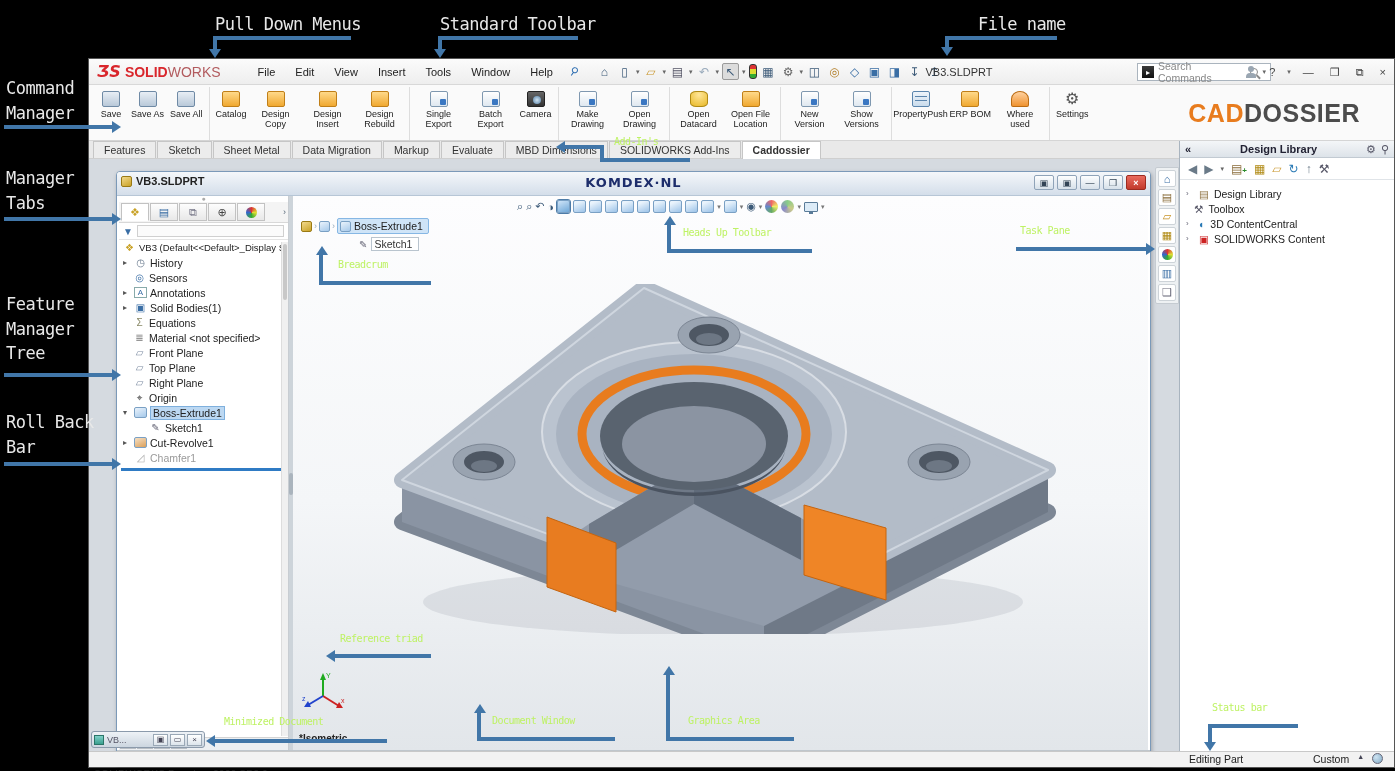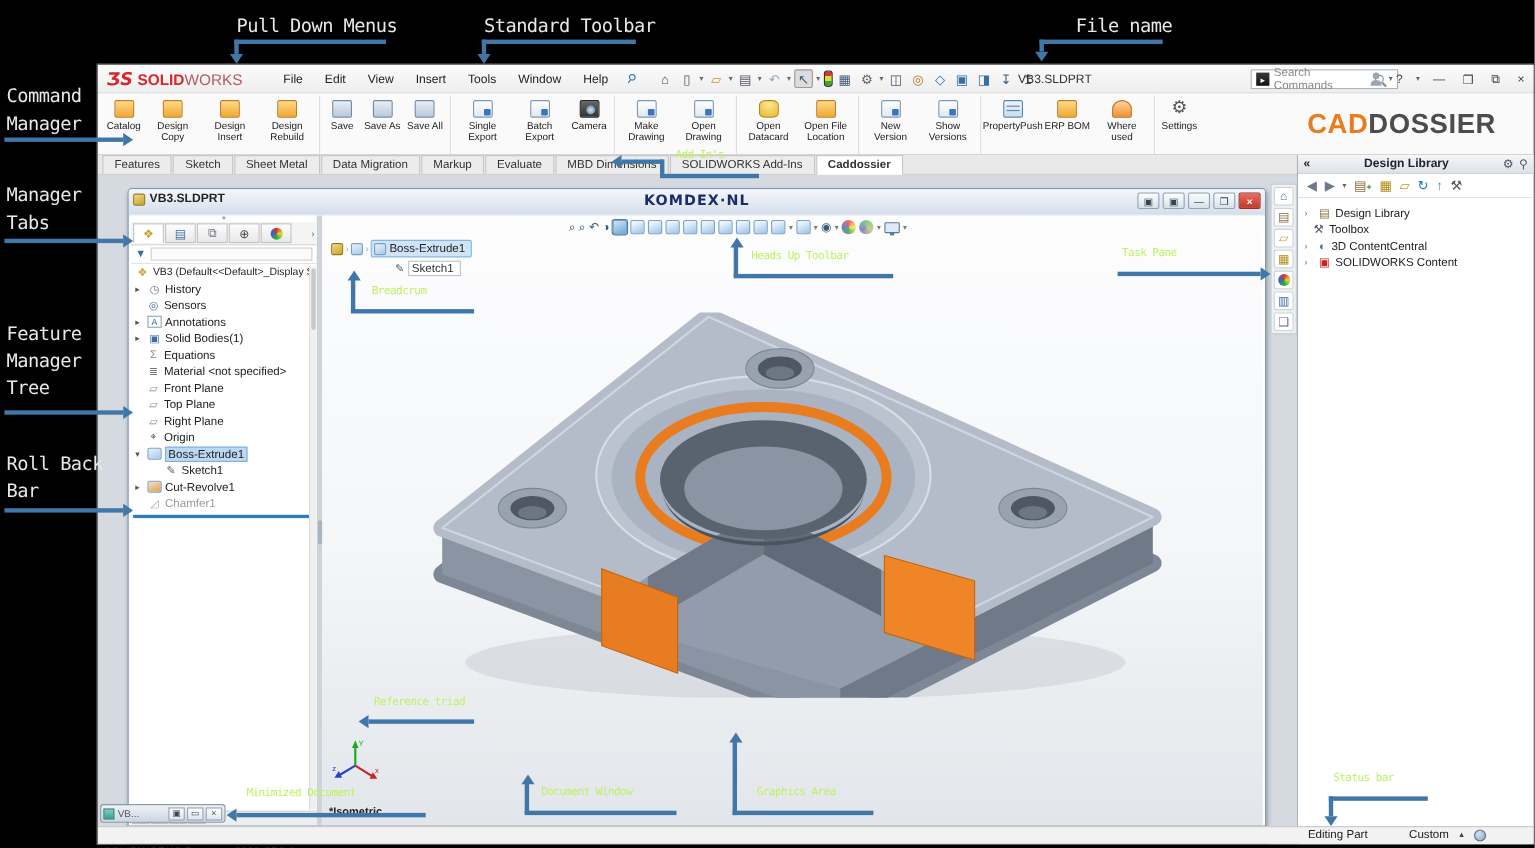--- a/index.html
+++ b/index.html
@@ -141,21 +141,21 @@
   
   .minidoc{position:absolute;left:2px;bottom:3px;width:114px;height:17px;border:1px solid #8b9aab;border-radius:3px;background:linear-gradient(#eef2f6,#ccd6e0);display:flex;align-items:center;gap:3px;padding:0 2px;font-size:9px;color:#556}
   .minidoc .mic{width:10px;height:10px;background:linear-gradient(#7fd0c8,#3aa08f);border:1px solid #2a7568}
   .minidoc .mbtns{margin-left:auto;display:flex;gap:2px}
   .minidoc .mb{width:15px;height:12px;border:1px solid #9aa8b6;background:linear-gradient(#fff,#dde5ec);font-size:8px;display:flex;align-items:center;justify-content:center;color:#445}
 
   
   .statusbar{position:absolute;left:0;bottom:0;width:100%;height:16px;background:#f2f2f2;border-top:1px solid #c8c8c8;font-size:10.5px;color:#222}
   .sb-left{position:absolute;left:5px;top:16px}
   .sb-mode{position:absolute;left:1100px;top:1px}
-  .sb-units{position:absolute;left:1192px;top:1px;display:flex;gap:8px;align-items:center}
+  .sb-units{position:absolute;left:1224px;top:1px;display:flex;gap:8px;}
   .globe{width:11px;height:11px;border-radius:50%;border:1px solid #667;background:radial-gradient(circle at 35% 35%,#cfe4f2,#7fa8c4)}
 
   
   .ann{position:absolute;font-family:"DejaVu Sans Mono",monospace;letter-spacing:-0.5px;white-space:pre;line-height:1.45}
   .ann-w{color:#e8e8e8;font-size:17px}
   .ann-d{color:#bef264;font-size:10px}
   .ab{position:absolute;background:var(--blue)}
   .ah{position:absolute;width:0;height:0}
   .ah-down{border-left:6px solid transparent;border-right:6px solid transparent;border-top:9px solid var(--blue)}
   .ah-up{border-left:6px solid transparent;border-right:6px solid transparent;border-bottom:9px solid var(--blue)}
@@ -222,48 +222,48 @@
         <span class="winbtn">—</span>
         <span class="winbtn">❒</span>
         <span class="winbtn">⧉</span>
         <span class="winbtn">×</span>
       </div>
     </div>
 
     <div class="ribbon">
       <div class="rgroup">
         <div class="rbtn">
+            <span class="ri ri-save"></span>
+            <span class="rlabel">Save</span>
+          </div>
+        <div class="rbtn">
+            <span class="ri ri-save"></span>
+            <span class="rlabel">Save As</span>
+          </div>
+        <div class="rbtn">
+            <span class="ri ri-save"></span>
+            <span class="rlabel">Save All</span>
+          </div>
+      </div>
+      <div class="rgroup">
+        <div class="rbtn">
             <span class="ri ri-folder"></span>
             <span class="rlabel">Catalog</span>
           </div>
         <div class="rbtn">
             <span class="ri ri-folder"></span>
             <span class="rlabel">Design Copy</span>
           </div>
         <div class="rbtn">
             <span class="ri ri-folder"></span>
             <span class="rlabel">Design Insert</span>
           </div>
         <div class="rbtn">
             <span class="ri ri-folder"></span>
             <span class="rlabel">Design Rebuild</span>
-          </div>
-      </div>
-      <div class="rgroup">
-        <div class="rbtn">
-            <span class="ri ri-save"></span>
-            <span class="rlabel">Save</span>
-          </div>
-        <div class="rbtn">
-            <span class="ri ri-save"></span>
-            <span class="rlabel">Save As</span>
-          </div>
-        <div class="rbtn">
-            <span class="ri ri-save"></span>
-            <span class="rlabel">Save All</span>
           </div>
       </div>
       <div class="rgroup">
         <div class="rbtn">
             <span class="ri ri-doc"></span>
             <span class="rlabel">Single Export</span>
           </div>
         <div class="rbtn">
             <span class="ri ri-doc"></span>
             <span class="rlabel">Batch Export</span>

